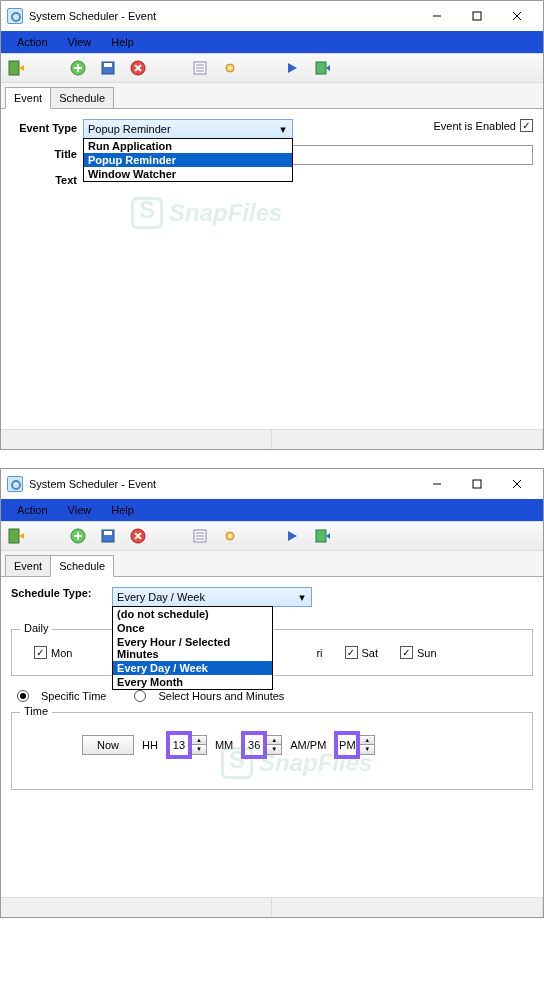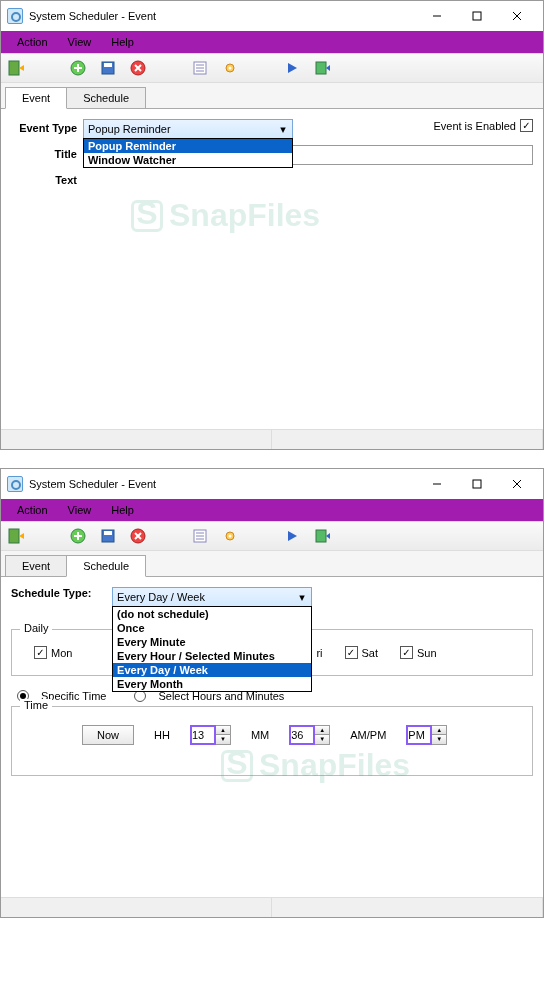--- a/index.html
+++ b/index.html
@@ -4,67 +4,67 @@
 <style>
 *{box-sizing:border-box;margin:0;padding:0;font-family:"Segoe UI",Tahoma,sans-serif;font-size:11px}
 body{background:#fff;width:544px}
 .window{border:1px solid #999;background:#fff;margin-bottom:18px}
 .titlebar{display:flex;align-items:center;height:28px;padding:15px 6px;background:#fff}
 .title-icon{width:16px;height:16px;background:#d0e8f8;border:1px solid #5a9bd5;border-radius:2px;margin-right:6px;position:relative}
 .title-icon::after{content:"";position:absolute;width:6px;height:6px;border:2px solid #4a8bc5;border-radius:50%;top:3px;left:3px}
 .title-text{flex:1;color:#000}
 .winbtn{width:40px;height:26px;display:flex;align-items:center;justify-content:center;cursor:default}
 .winbtn svg{width:10px;height:10px}
-.menubar{display:flex;height:22px;padding:0 6px;align-items:center;background:#a21caf}
+.menubar{display:flex;height:22px;padding:0 6px;align-items:center;background:#1d4ed8}
 .menu-item{padding:2px 10px;cursor:default}
 .toolbar{display:flex;height:30px;align-items:center;padding:0 6px;background:linear-gradient(#fafafa,#ececec);border-top:1px solid #ddd;border-bottom:1px solid #ddd;gap:12px}
 .tool-icon{width:18px;height:18px;display:flex;align-items:center;justify-content:center}
 .tool-spacer{width:20px}
 .tabbar{display:flex;padding:4px 4px 0 4px;border-bottom:1px solid #aaa;background:#f5f5f5}
-.tab{padding:4px 16px;background:#eee;border:1px solid #aaa;border-bottom:none;margin-right:-1px;position:relative;cursor:default}
+.tab{padding:4px 8px;background:#eee;border:1px solid #aaa;border-bottom:none;margin-right:-1px;position:relative;cursor:default}
 .tab.active{background:#fff;border-bottom:1px solid #fff;margin-bottom:-1px}
 .content{padding:10px 10px 6px 10px;min-height:320px;background:#fff}
 .form-row{display:flex;align-items:flex-start;margin-bottom:6px}
 .form-label{width:72px;text-align:right;padding-right:6px;padding-top:3px;font-weight:bold}
 .combo{position:relative;flex-shrink:0}
 .combo-box{width:210px;height:20px;background:linear-gradient(#e8f3ff,#d4eaff);border:1px solid #7aa8d8;display:flex;align-items:center;padding:0 18px 0 4px;position:relative;cursor:default}
 .combo-arrow{position:absolute;right:2px;top:2px;width:14px;height:14px;display:flex;align-items:center;justify-content:center}
 .dropdown{position:absolute;top:19px;left:0;width:210px;border:1px solid #000;background:#fff;z-index:10}
 .dd-item{padding:1px 4px;font-weight:bold;cursor:default}
 .dd-item.sel{background:#0a63c9;color:#fff}
 .right-check{margin-left:auto;display:flex;align-items:center;gap:4px}
 .chk{width:13px;height:13px;border:1px solid #555;display:flex;align-items:center;justify-content:center;background:#fff}
 .chk.checked::after{content:"✓";font-size:10px;line-height:1;color:#000}
 .text-input{flex:1;height:20px;border:1px solid #999;padding:0 4px;background:#fff}
 .textarea{flex:1;height:210px;border:1px solid #999;padding:2px 4px;background:#fff;white-space:pre-wrap;overflow:hidden}
 .statusbar{height:20px;background:#f0f0f0;border-top:1px solid #ddd;display:flex}
 .statusbar div{border-right:1px solid #ddd;flex:1}
-.watermark{position:absolute;top:88px;left:130px;opacity:0.18;font-size:32px;font-weight:bold;color:#5a8;pointer-events:none;display:flex;align-items:center;gap:6px}
+.watermark{position:absolute;top:88px;left:130px;opacity:0.18;font-size:24px;font-weight:bold;font-style:italic;color:#5a8;pointer-events:none;display:flex;align-items:center;gap:6px}
 .watermark::before{content:"S";display:inline-block;border:3px solid #5a8;width:26px;height:26px;border-radius:6px;text-align:center;line-height:20px;font-style:normal}
 .content{position:relative}
 .schedule-content{padding:10px;min-height:320px;position:relative}
 .sched-label{font-weight:bold;display:inline-block;width:98px}
 .fieldset{border:1px solid #bbb;margin-top:22px;padding:10px;position:relative}
 .fieldset-legend{position:absolute;top:-8px;left:8px;background:#fff;padding:0 4px}
 .day-row{display:flex;gap:22px;padding:6px 12px}
 .day{display:flex;align-items:center;gap:4px}
 .radio-row{display:flex;gap:28px;margin-top:14px;padding-left:6px}
 .radio{width:12px;height:12px;border:1px solid #555;border-radius:50%;display:flex;align-items:center;justify-content:center;background:#fff}
 .radio.sel::after{content:"";width:6px;height:6px;background:#000;border-radius:50%}
 .radio-item{display:flex;align-items:center;gap:12px}
-.time-block{border:1px solid #bbb;margin-top:4px;padding:18px 10px 30px 10px;position:relative}
-.time-row{display:flex;align-items:center;gap:20px;justify-content:flex-start;padding-left:60px}
+.time-block{border:1px solid #bbb;margin-top:10px;padding:18px 10px 30px 10px;position:relative}
+.time-row{display:flex;align-items:center;gap:8px;justify-content:flex-start;padding-left:60px}
 .now-btn{padding:3px 14px;border:1px solid #999;background:linear-gradient(#fefefe,#e8e8e8);cursor:default}
 .spin{display:flex;align-items:center}
-.spin input{width:26px;height:20px;border:2px solid #8b5cf6;}
+.spin input{width:26px;height:28px;border:4px solid #8b5cf6;text-align:center}
 .spin-btns{display:flex;flex-direction:column;border:1px solid #999;border-left:none}
 .spin-btns div{width:14px;height:9px;background:linear-gradient(#fefefe,#e0e0e0);font-size:6px;text-align:center;line-height:8px;cursor:default}
 .spin-btns div:first-child{border-bottom:1px solid #999}
 .combo-box.wide{width:200px}
-.dropdown.wide{width:200px}
+.dropdown.wide{width:161px}
 .sched-combo{position:relative;display:inline-block;vertical-align:top}
 </style>
 </head>
 <body>
 
 <div class="window">
   <div class="titlebar">
     <div class="title-icon"></div>
     <div class="title-text">System Scheduler - Event</div>
     <div class="winbtn">
@@ -146,20 +146,21 @@
   </div>
   <div class="content">
     <div class="form-row">
       <div class="form-label">Event Type</div>
       <div class="combo">
         <div class="combo-box">
           <span>Popup Reminder</span>
           <span class="combo-arrow">▾</span>
         </div>
         <div class="dropdown">
+          <div class="dd-item">Run Application</div>
           <div class="dd-item sel">Popup Reminder</div>
           <div class="dd-item">Window Watcher</div>
         </div>
       </div>
       <div class="right-check">
         <span>Event is Enabled</span>
         <span class="chk checked"></span>
       </div>
     </div>
     <div class="form-row">
@@ -261,21 +262,20 @@
   <div class="schedule-content">
     <span class="sched-label">Schedule Type:</span>
     <div class="sched-combo">
       <div class="combo-box wide">
         <span>Every Day / Week</span>
         <span class="combo-arrow">▾</span>
       </div>
       <div class="dropdown wide">
         <div class="dd-item">(do not schedule)</div>
         <div class="dd-item">Once</div>
-        <div class="dd-item">Every Minute</div>
         <div class="dd-item">Every Hour / Selected Minutes</div>
         <div class="dd-item sel">Every Day / Week</div>
         <div class="dd-item">Every Month</div>
       </div>
     </div>
 
     <div class="fieldset">
       <div class="fieldset-legend">Daily</div>
       <div class="day-row">
         <div class="day">

